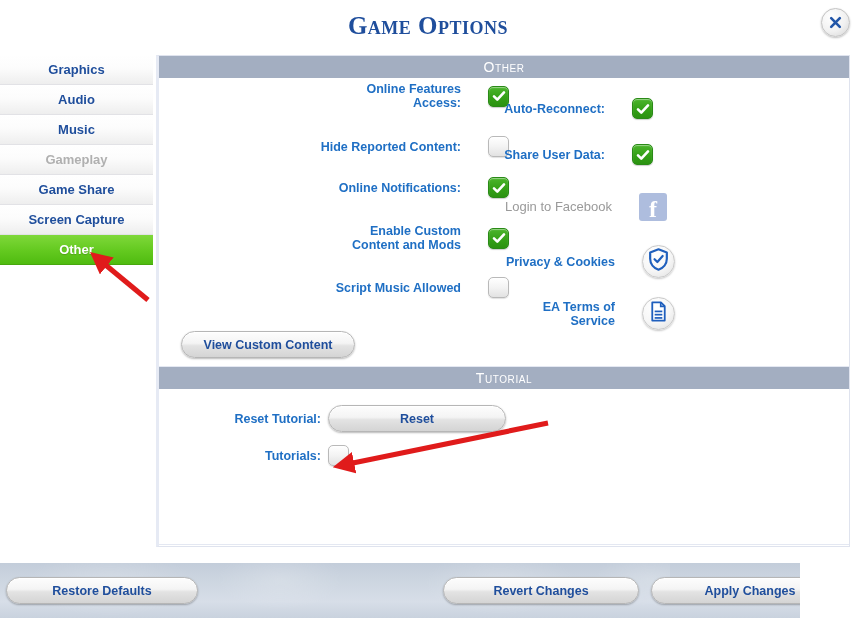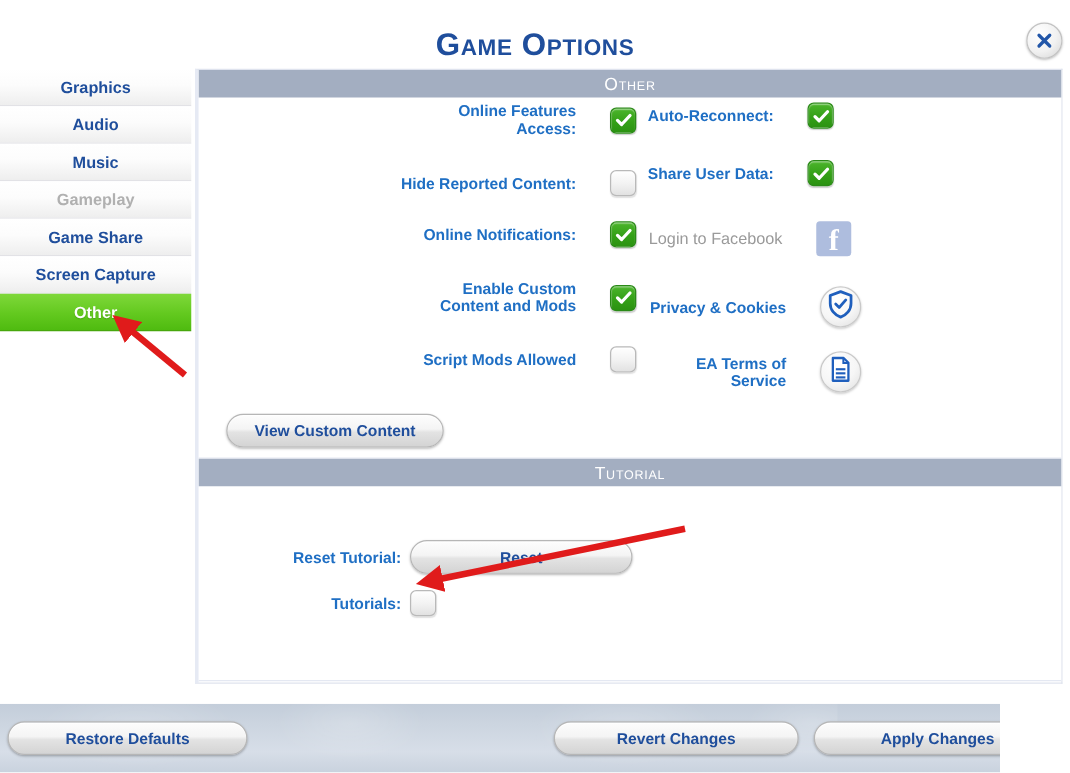--- a/index.html
+++ b/index.html
@@ -12,23 +12,24 @@
 
   body {
     font-family: "Liberation Sans", sans-serif;
     background: #ffffff;
     position: relative;
   }
 
   
   .title-bar {
     position: absolute;
-    top: 14px; left: 0;
+    top: 4px; left: 0;
     width: 856px;
     height: 45px;
+    font-family: Liberation Serif, serif;
   }
   .page-title {
     position: absolute;
     top: 8px;
     left: 0;
     width: 856px;
     text-align: center;
     font-size: 25px;
     font-weight: bold;
     color: #1f4e9c;
@@ -114,21 +115,21 @@
   }
   .section-other .section-body { height: 288px; }
   .section-tutorial .section-body { height: 155px; }
 
   
   .col {
     position: absolute;
     top: 0;
   }
   .col-left  { left: 0;   width: 350px; }
-  .col-right { left: 350px; width: 344px; }
+  .col-right { left: 336px; width: 344px; margin-top: 16px; }
 
   .opt-row {
     display: flex;
     align-items: center;
     justify-content: flex-end;
     padding-right: 0;
     gap: 21px;
   }
   .opt-label {
     font-size: 12.5px;
@@ -354,21 +355,21 @@
           <div class="opt-label">Enable Custom
 Content and Mods</div>
           <div class="checkbox checked">
             <svg class="tick" width="16" height="16" viewBox="0 0 16 16">
               <path d="M3 8.3 L6.3 11.6 L13 4.4" stroke="#ffffff" stroke-width="2.6" fill="none" stroke-linecap="round" stroke-linejoin="round"></path>
             </svg>
           </div>
         </div>
 
         <div class="opt-row" style="margin-top:25px;">
-          <div class="opt-label">Script Mods Allowed</div>
+          <div class="opt-label">Script Music Allowed</div>
           <div class="checkbox">
             
           </div>
         </div>
       </div>
 
       <div class="col col-right">
 
         <div class="opt-row" style="margin-top:4px; padding-right:186px;">
           <div class="opt-label">Auto-Reconnect:</div>
@@ -426,21 +427,21 @@
       <div class="pill view-cc-btn">
         <span>View Custom Content</span>
       </div>
     </div>
   </div>
 
   <div class="section section-tutorial">
     <div class="section-header">Tutorial</div>
     <div class="section-body">
 
-      <div class="tut-row" style="margin-top:33px;">
+      <div class="tut-row" style="margin-top:6px;">
         <div class="tut-label">Reset Tutorial:</div>
         <div class="pill reset-btn">
           <span>Reset</span>
         </div>
       </div>
 
       <div class="tut-row" style="margin-top:13px;">
         <div class="tut-label">Tutorials:</div>
         <div class="checkbox">
           

